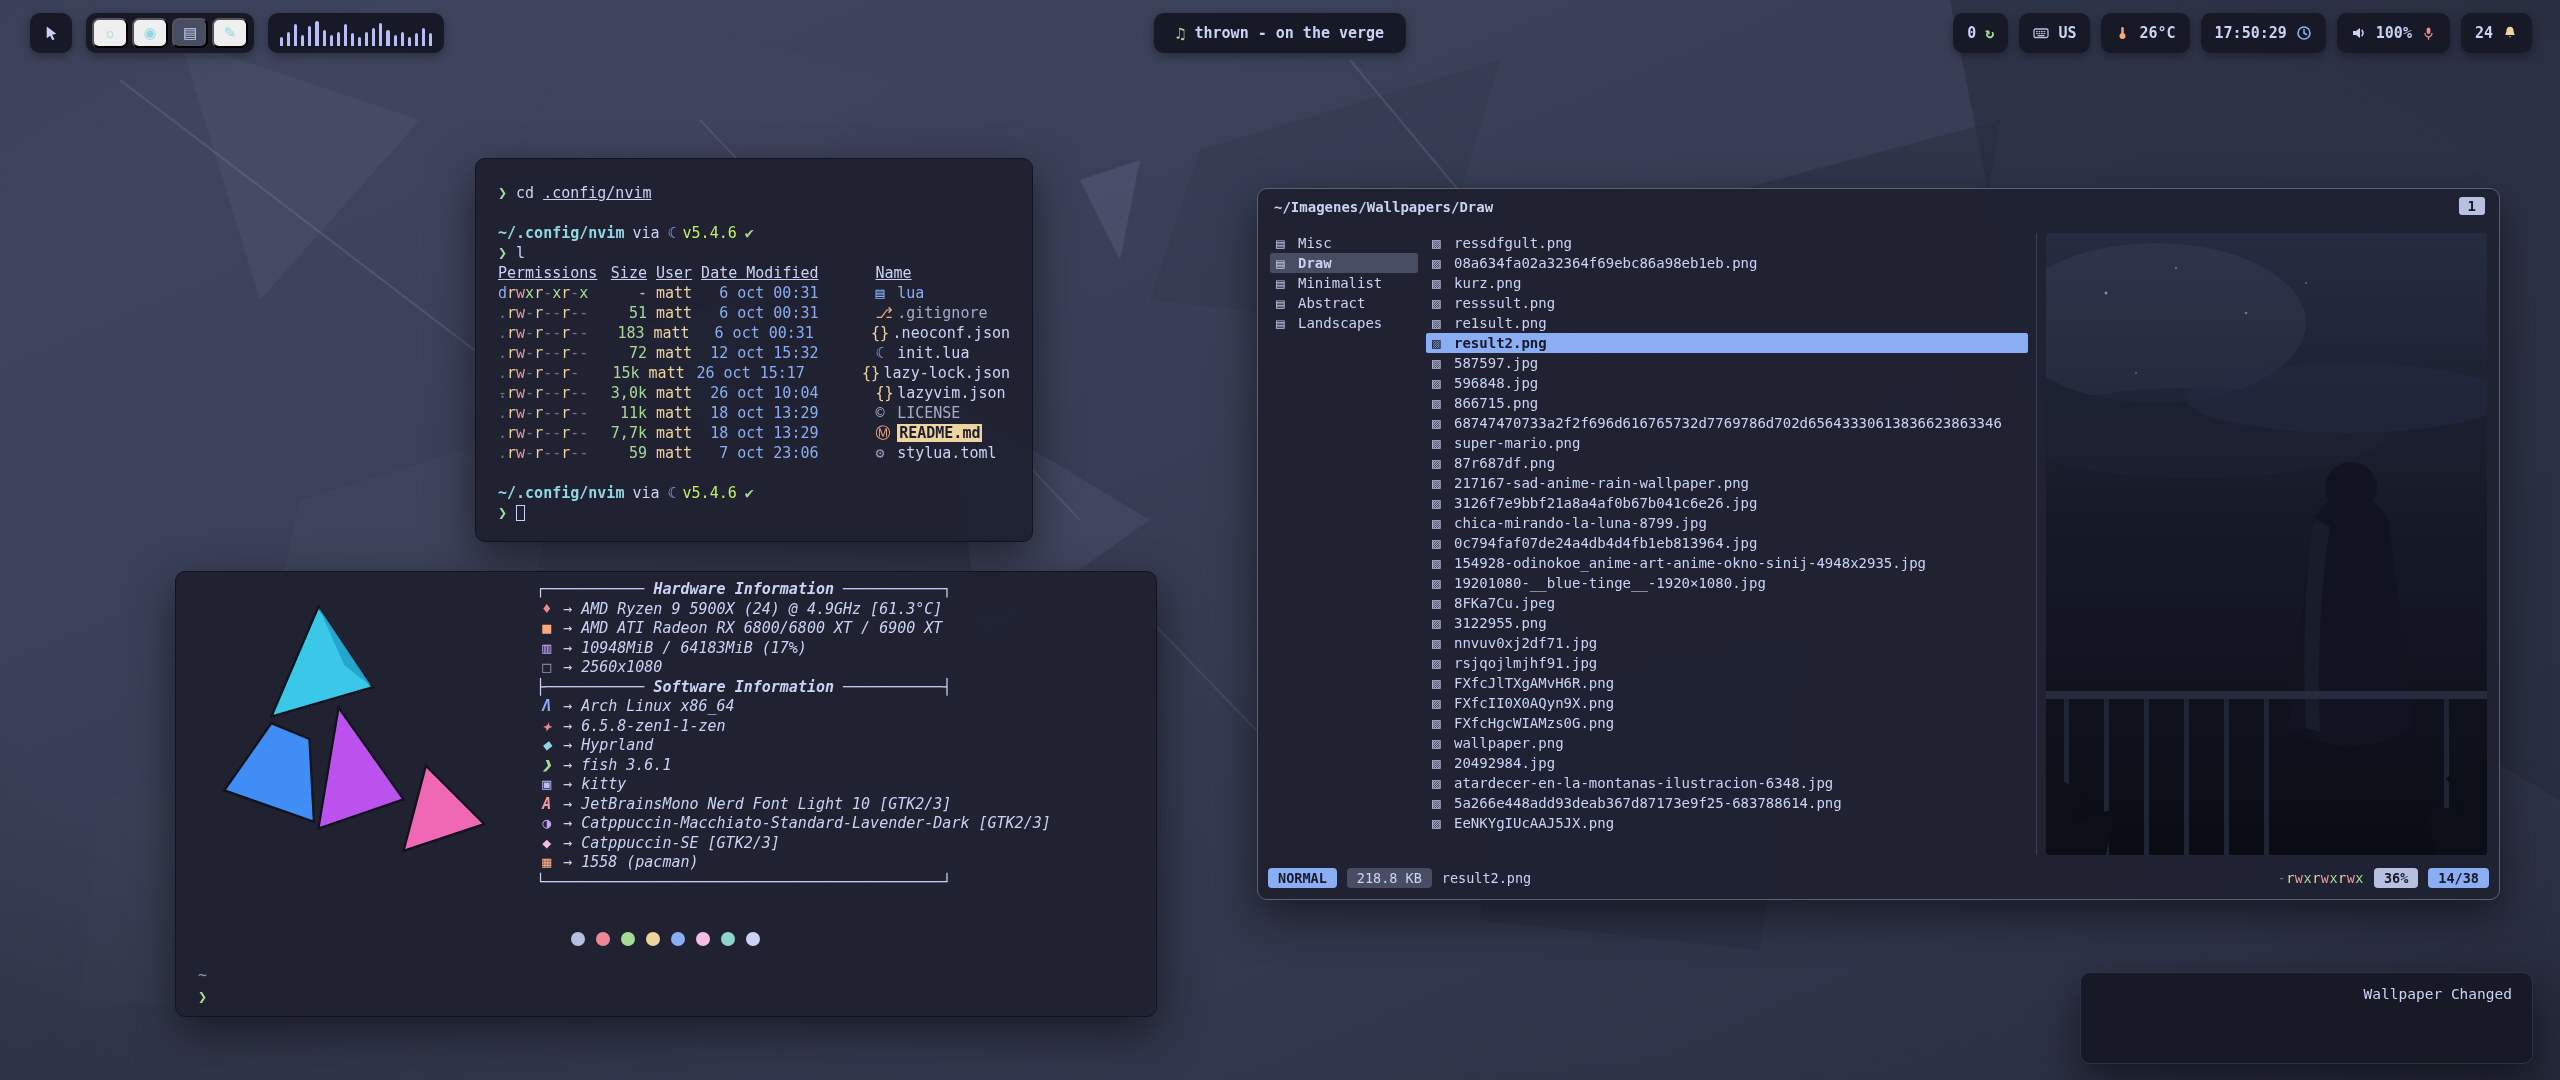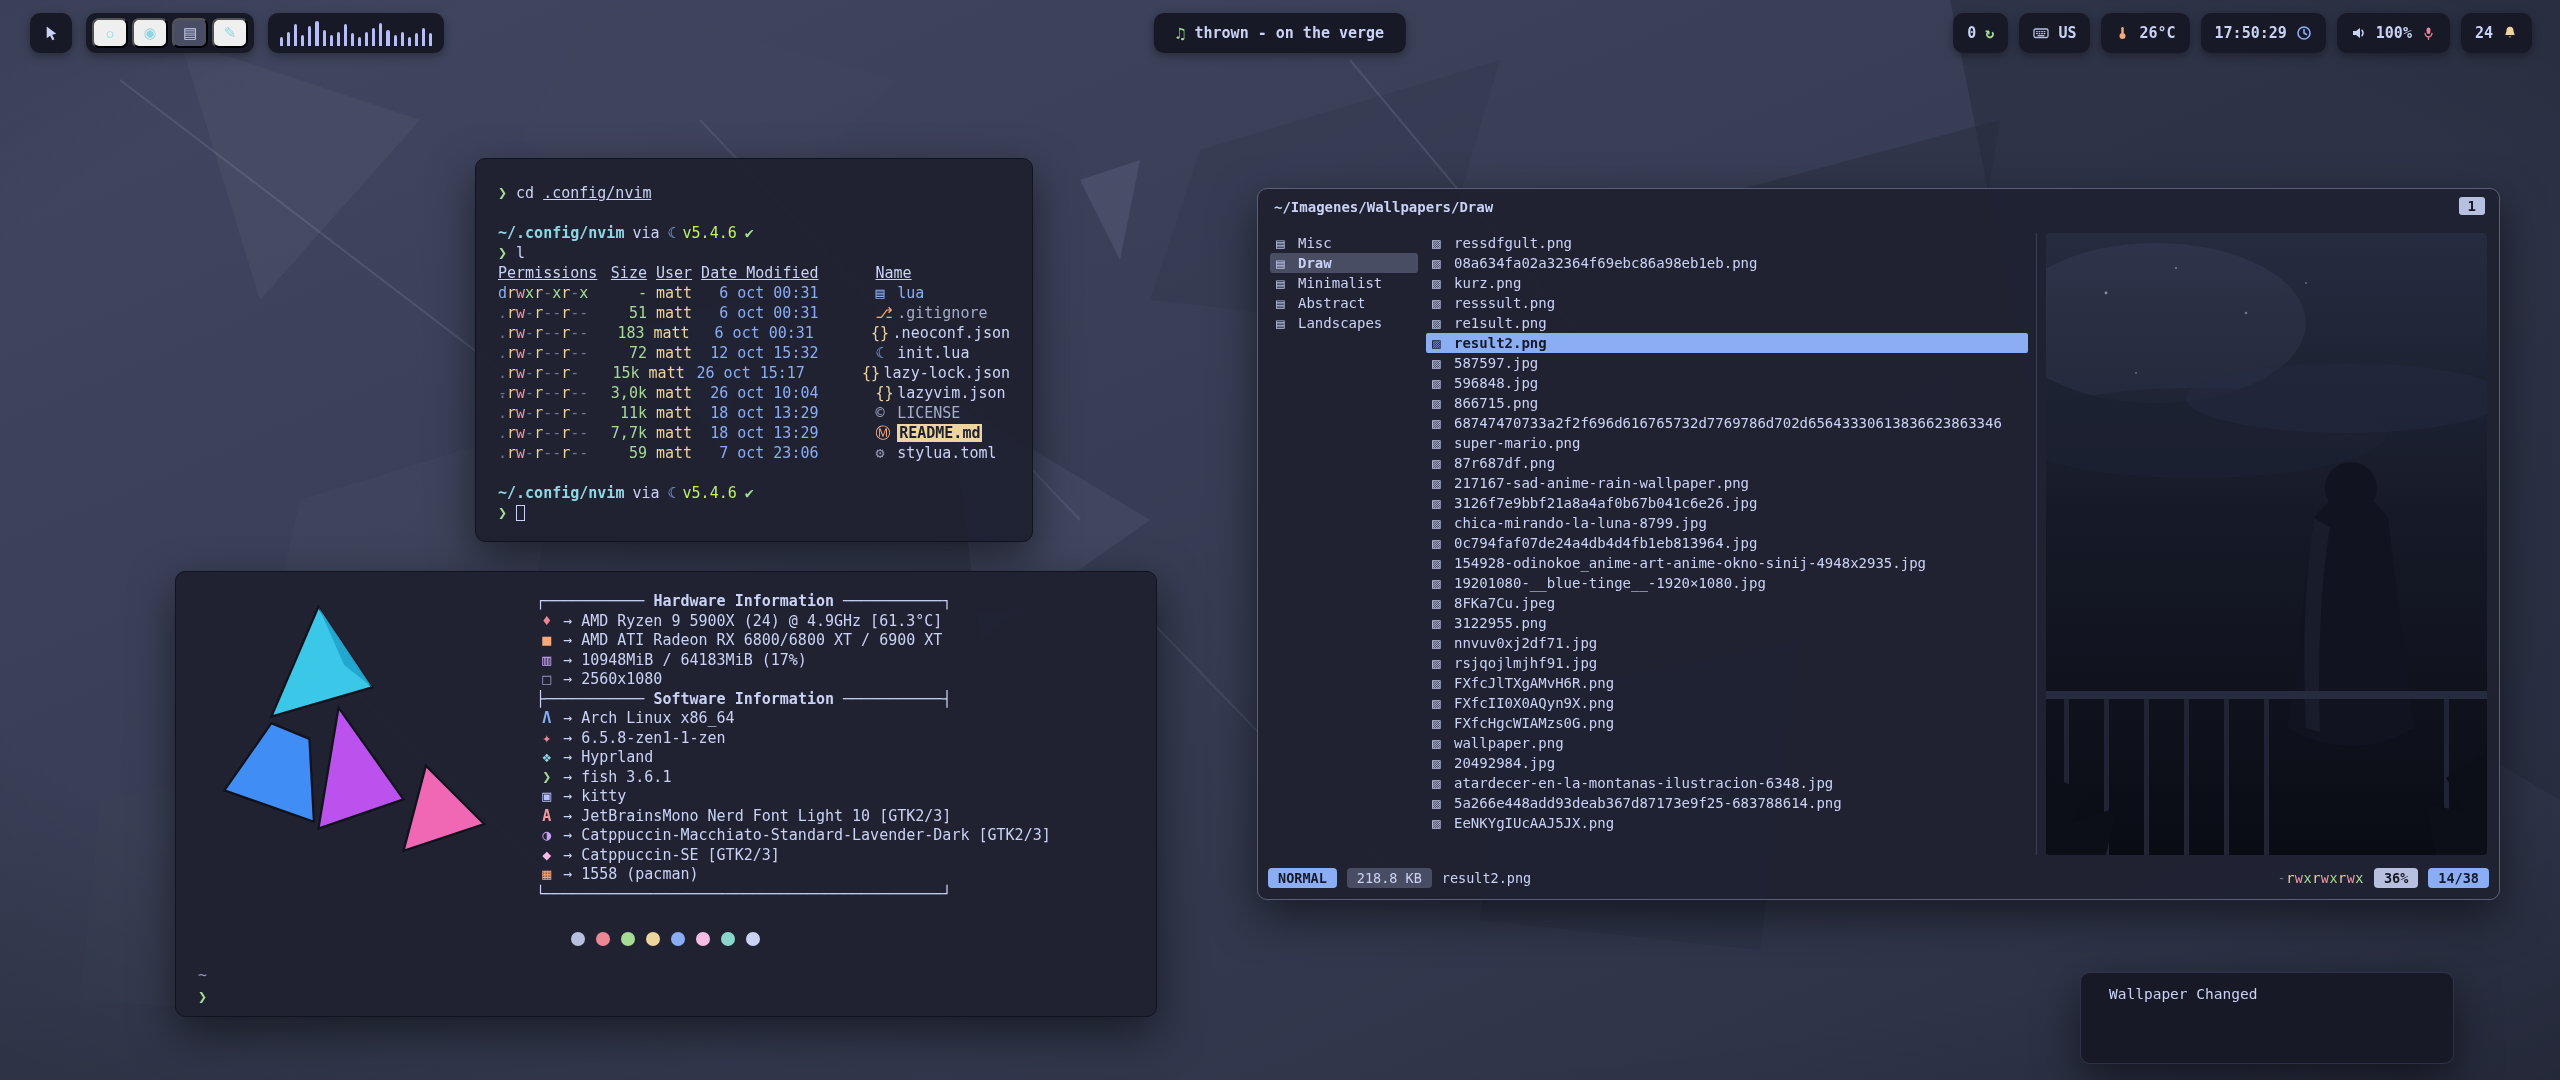--- a/index.html
+++ b/index.html
@@ -64,21 +64,21 @@
   .c-date { width:13ch; text-align:right; margin-left:1ch; color:#8aadf4; }
   .c-name { flex:1; margin-left:1ch; white-space:nowrap;padding-left:48px; }
   .thead .c-size,.thead .c-user,.thead .c-date,.thead .c-name,.thead .c-perm { color:#cad3f5; }
   .ficon { display:inline-block; width:2.4ch; }
   .fname.hl { background:#eed49f; color:#1e2030; font-weight:bold; padding:0 2px; }
   .cursor { display:inline-block; width:9px; height:16px; border:1px solid #cad3f5; vertical-align:-3px; }
 
   
   #fetch { left:175px; top:571px; width:982px; height:446px; font-size:15px; }
   #fetch-logo { position:absolute; left:26px; top:28px; }
-  #fetch-lines { position:absolute; left:360px; top:20px; line-height:19.5px; white-space:pre; }
+  #fetch-lines { position:absolute; left:360px; top:8px; line-height:19.5px; white-space:pre;font-style:italic; }
   .fetch-box { color:#cad3f5; font-weight:bold; }
   .fetch-row { display:flex; }
   .f-icon { width:2.4ch; text-align:center; font-weight:bold; }
   .f-arrow { margin:0 1ch 0 .6ch; color:#cad3f5; }
   #fetch-palette { position:absolute; left:395px; top:360px; display:flex; gap:11px; }
   .pal-dot { width:14px; height:14px; border-radius:50%; display:inline-block; }
   .fetch-prompt-path { position:absolute; left:22px; top:394px; color:#939ab7; }
   .fetch-prompt { position:absolute; left:22px; top:416px; color:#a6da95; font-weight:bold; }
 
   
@@ -99,21 +99,21 @@
   .fm-status { position:absolute; left:10px; right:10px; bottom:8px; height:26px; display:flex; align-items:center; gap:10px; font-size:13.5px; }
   .badge { border-radius:4px; padding:2px 10px; font-weight:bold; }
   .badge-mode { background:#8aadf4; color:#181926; }
   .badge-size { background:#494d64; color:#cad3f5; font-weight:normal; }
   .badge-percent { background:#b8c0e0; color:#181926; }
   .badge-pos { background:#8aadf4; color:#181926; }
   .fm-status .spacer { flex:1; }
   .fm-perms { letter-spacing:.5px; }
 
   
-  #notification { left:2080px; top:972px; width:374px; min-height:92px; padding:13px 28px; background:rgba(24,25,38,0.97); border:1px solid #2e3248; z-index:6; }
+  #notification { left:2080px; top:972px; width:453px; min-height:92px; padding:13px 20px; background:rgba(24,25,38,0.97); border:1px solid #2e3248; z-index:6;text-align:right; }
   #notification .n-title { font-size:14.5px; color:#cad3f5; margin-bottom:7px; }
   #notification .n-body { font-size:13.5px; color:#a5adcb; line-height:18px; word-break:break-all; }
 </style>
 </head>
 <body>
 
 <div class="wallpaper">
   <svg viewBox="0 0 2560 1080" preserveAspectRatio="none">
     <defs>
       <linearGradient id="bg" x1="0" y1="0" x2="1" y2="1">

